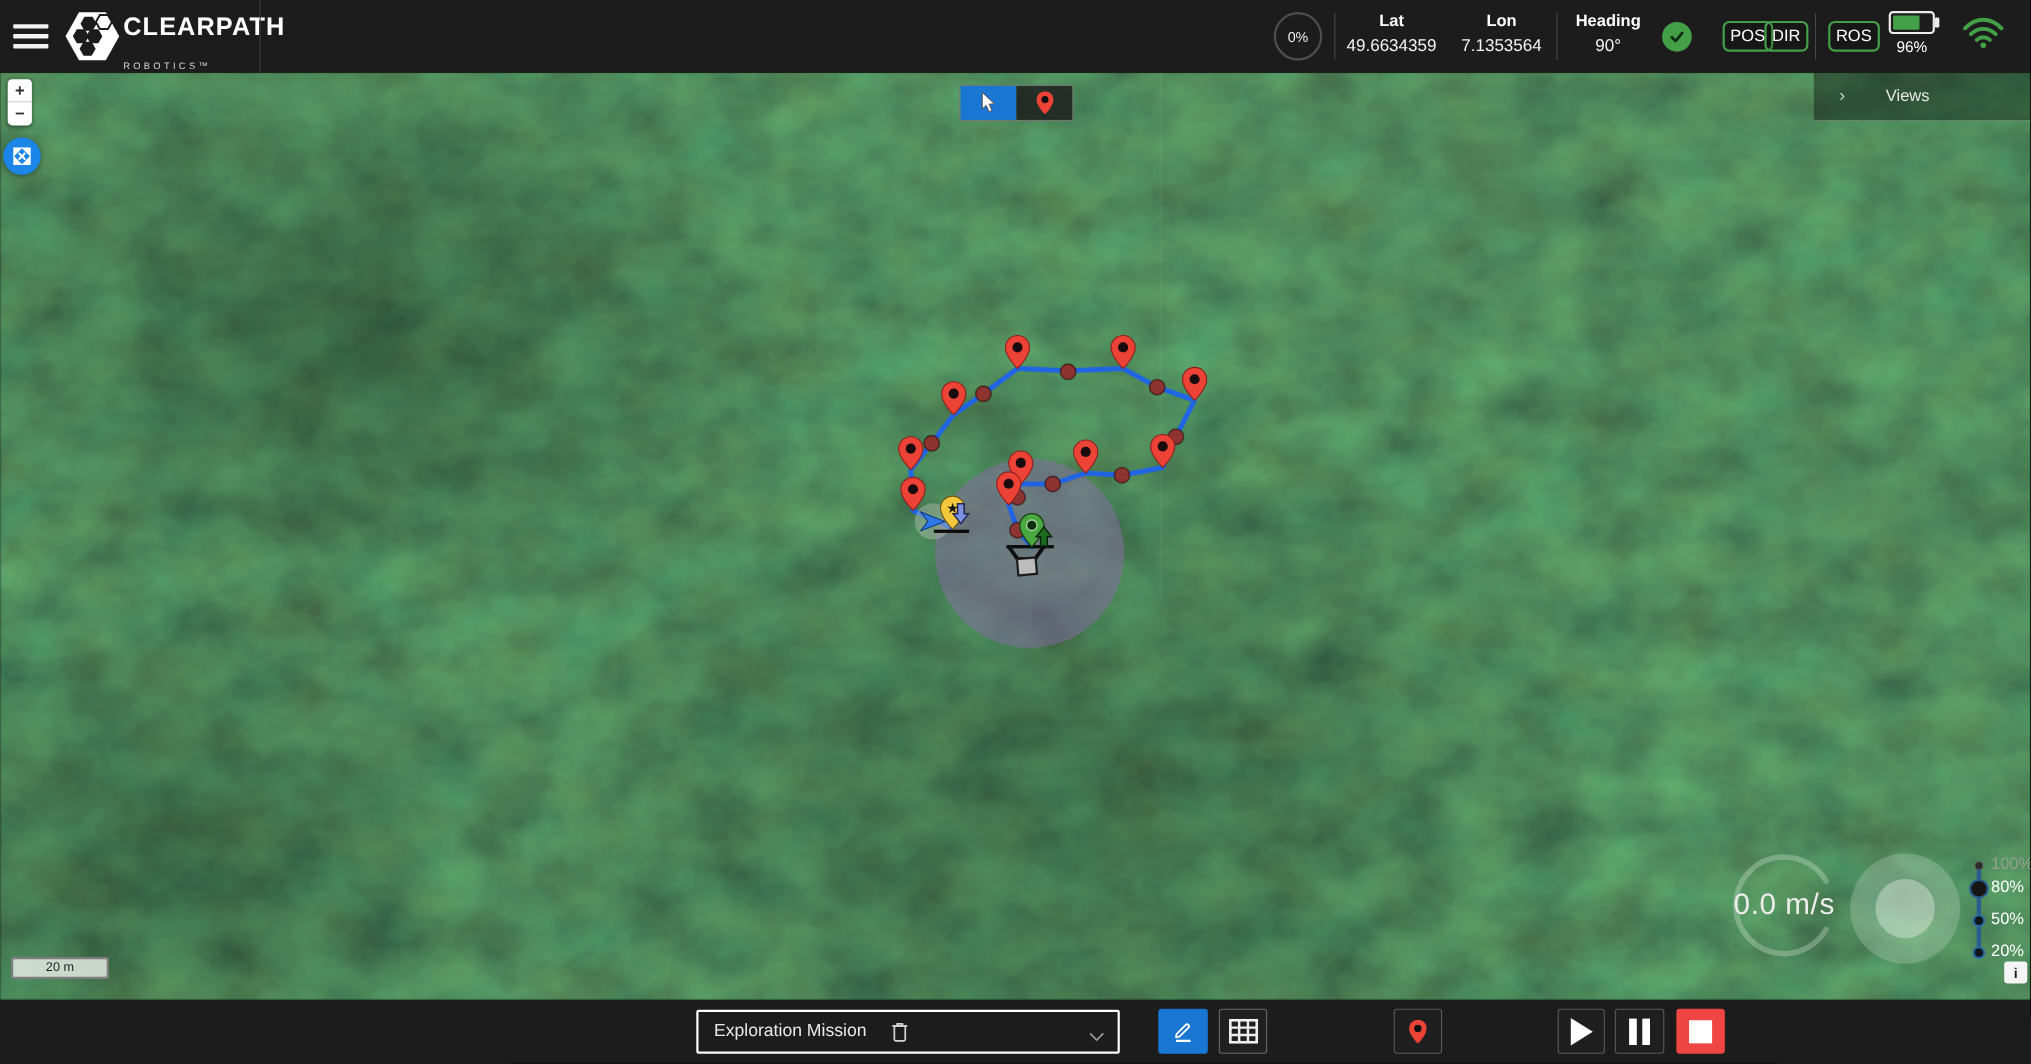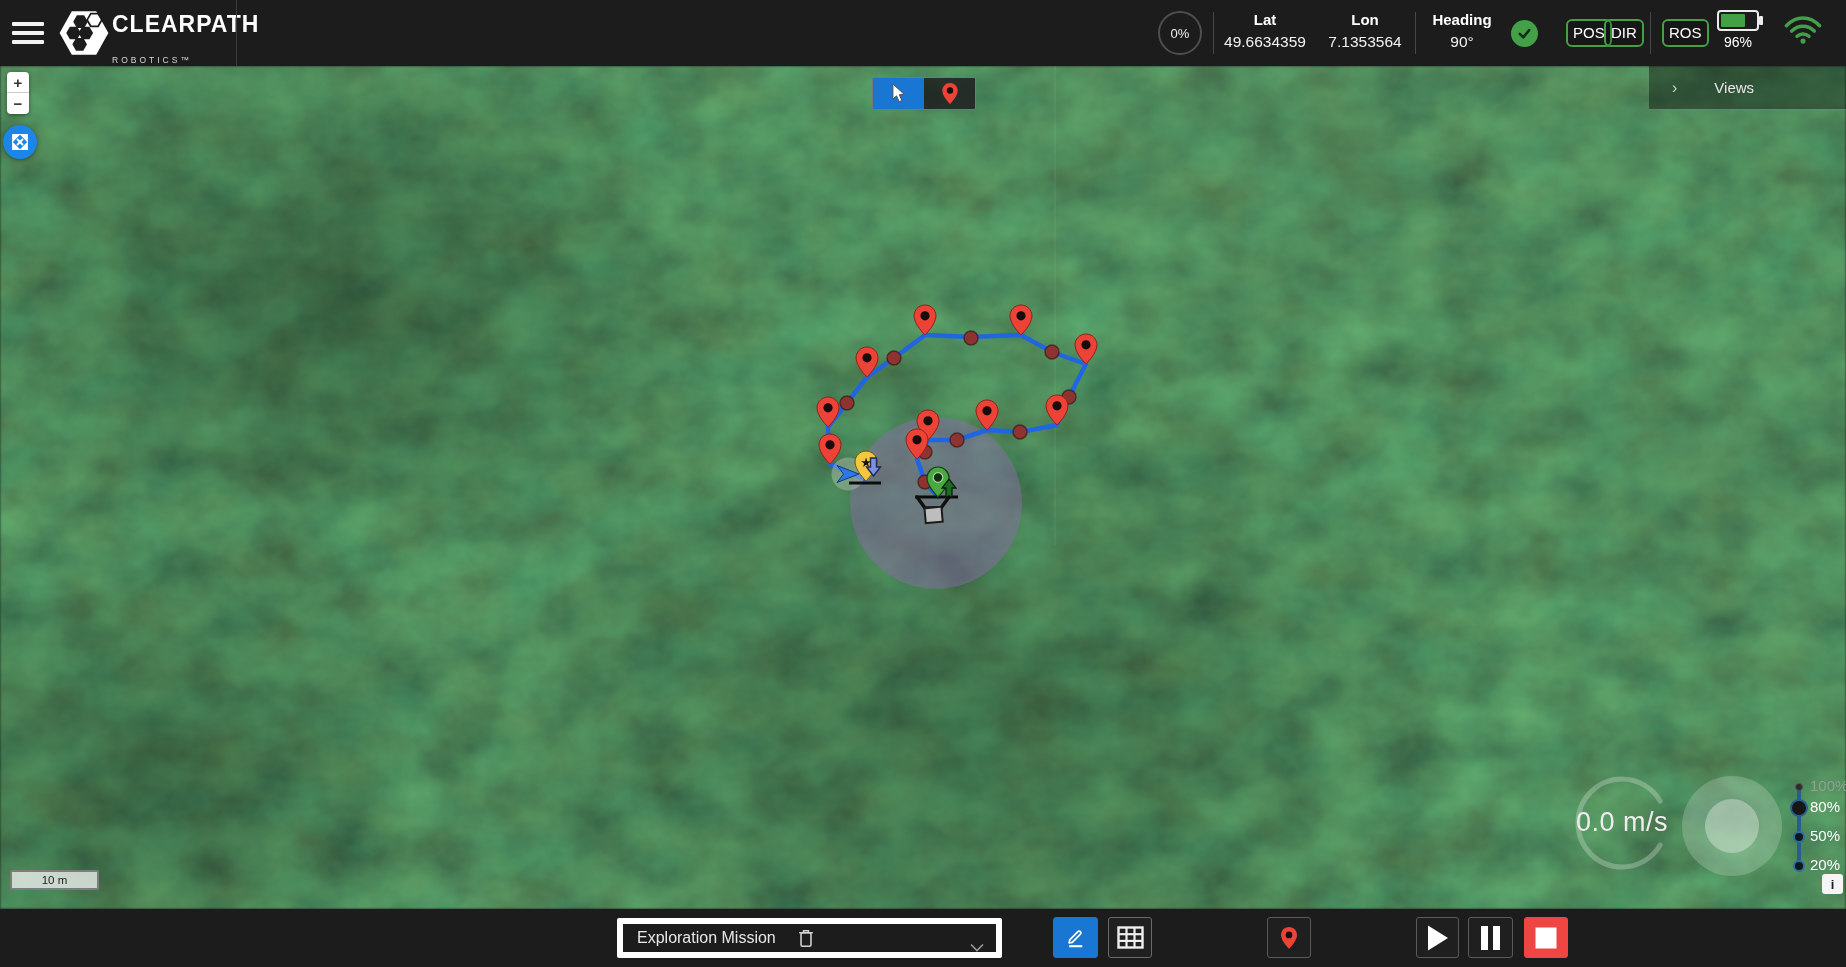--- a/index.html
+++ b/index.html
@@ -87,21 +87,21 @@
   .slider-lbl { position:absolute; left:1810px; width:52px; height:20px; font-size:15px; color:#fff; cursor:pointer; }
   .lbl-100 { top:711px; color:#93a193; }
   .lbl-80 { top:732px; }
   .lbl-50 { top:761px; }
   .lbl-20 { top:790px; }
   .info-btn { position:absolute; left:1822px; top:808px; width:21px; height:20px; background:#f5f5f5; border-radius:3px;
     display:flex; align-items:center; justify-content:center; color:#1e1e1e; font-size:13px; font-weight:bold; cursor:pointer; }
 
   
   .bottombar { position:absolute; left:0; top:909px; width:1846px; height:58px; background:#1c1c1d; z-index:30; }
-  .mission-select { position:absolute; left:617px; top:9px; width:385px; height:40px; border:6px solid #ffffff;
+  .mission-select { position:absolute; left:633px; top:9px; width:385px; height:40px; border:2px solid #ffffff;
     border-radius:2px; display:flex; align-items:center; cursor:pointer; }
   .mission-name { color:#e8e8e8; font-size:16px; margin-left:14px; }
   .trash-wrap { margin-left:22px; display:flex; align-items:center; cursor:pointer; }
   .select-chevron { position:absolute; right:12px; top:14px; }
   .bb-btn { position:absolute; top:8px; height:41px; border-radius:3px; display:flex; align-items:center;
     justify-content:center; cursor:pointer; background:#1f1f1f; border:1px solid #5a5a5a; }
   .btn-edit { left:1053px; width:45px; background:#1976d2; border:1px solid #1976d2; }
   .btn-grid { left:1108px; width:44px; border-color:#6a6a6a; background:#202020; }
   .btn-pin  { left:1267px; width:44px; }
   .btn-play { left:1416px; width:43px; }
@@ -308,21 +308,21 @@
         </svg>
       </div>
     </div>
 
     <div class="views-panel">
       <span class="views-chevron">›</span>
       <span class="views-label">Views</span>
     </div>
 
     <div class="scale-bar">
-      <span>10 m</span>
+      <span>20 m</span>
     </div>
 
     <svg class="speed-gauge-svg" width="96" height="96">
       <circle cx="48" cy="48" r="44" fill="none" stroke="rgba(230,240,230,0.3)" stroke-width="5" stroke-dasharray="230 46.5" stroke-dashoffset="-23" stroke-linecap="round"></circle>
     </svg>
     <div class="speed-text">0.0 m/s</div>
 
     <div class="joystick-outer">
       <div class="joystick-knob"></div>
     </div>

